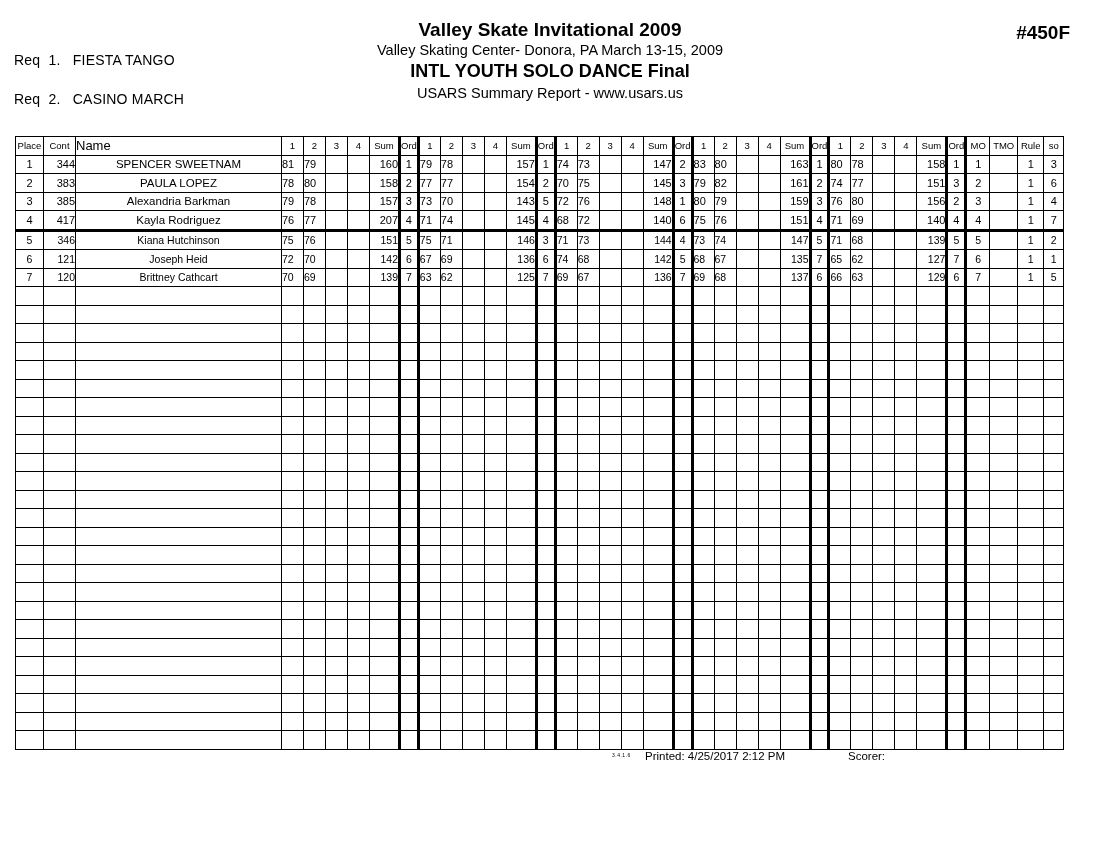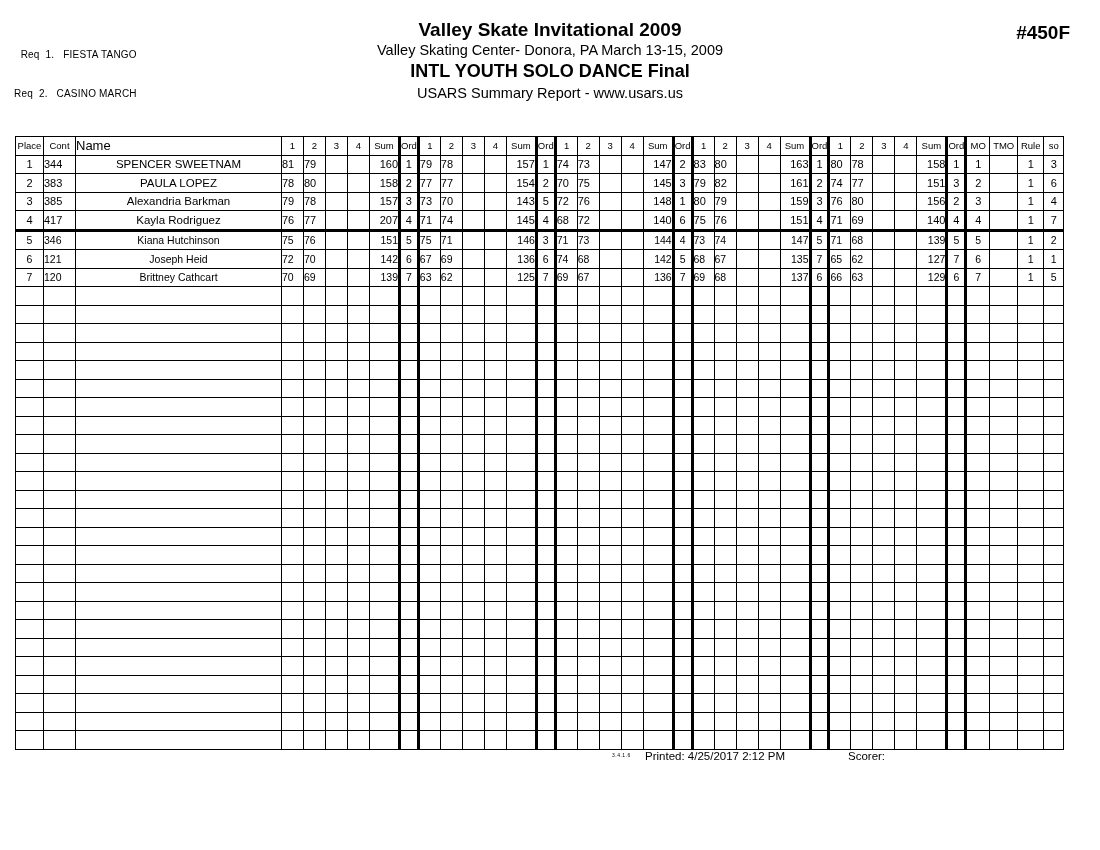--- a/index.html
+++ b/index.html
@@ -13,25 +13,24 @@
     position: relative;
     font-family: "Liberation Sans", sans-serif;
     color: #000000;
     overflow: hidden;
   }
 
   
   #req-block {
     position: absolute;
     left: 14px;
-    top: 22px;
-    font-size: 10px;
+    top: 28px;
+    font-size: 14px;
     line-height: 13px;
     white-space: pre;
-    text-align: right;
   }
   #req-block div { letter-spacing: 0.2px; }
 
   #title-block {
     position: absolute;
     left: 0;
     top: 18px;
     width: 1100px;
     text-align: center;
   }
@@ -110,21 +109,21 @@
     font-weight: bold;
   }
   .ord-head { font-weight: normal; font-size: 9.5px; }
 
   .num  { text-align: left; padding-left: 4px; }
   .sum  { text-align: right; padding-right: 4px; }
   .ctr  { text-align: center; }
 
   
   .r-place { text-align: center; }
-  .r-cont  { text-align: left; }
+  .r-cont  { text-align: right; }
   .r-name  { text-align: center; padding-left: 5px; }
 
   .bold-row td { font-weight: bold; font-size: 11px; }
   .bold-row .r-name { font-size: 11.5px; }
   .caps .r-name { font-size: 11.5px; }
 
   
   .cutline td { border-bottom: 3px solid #000 !important; }
 
   

